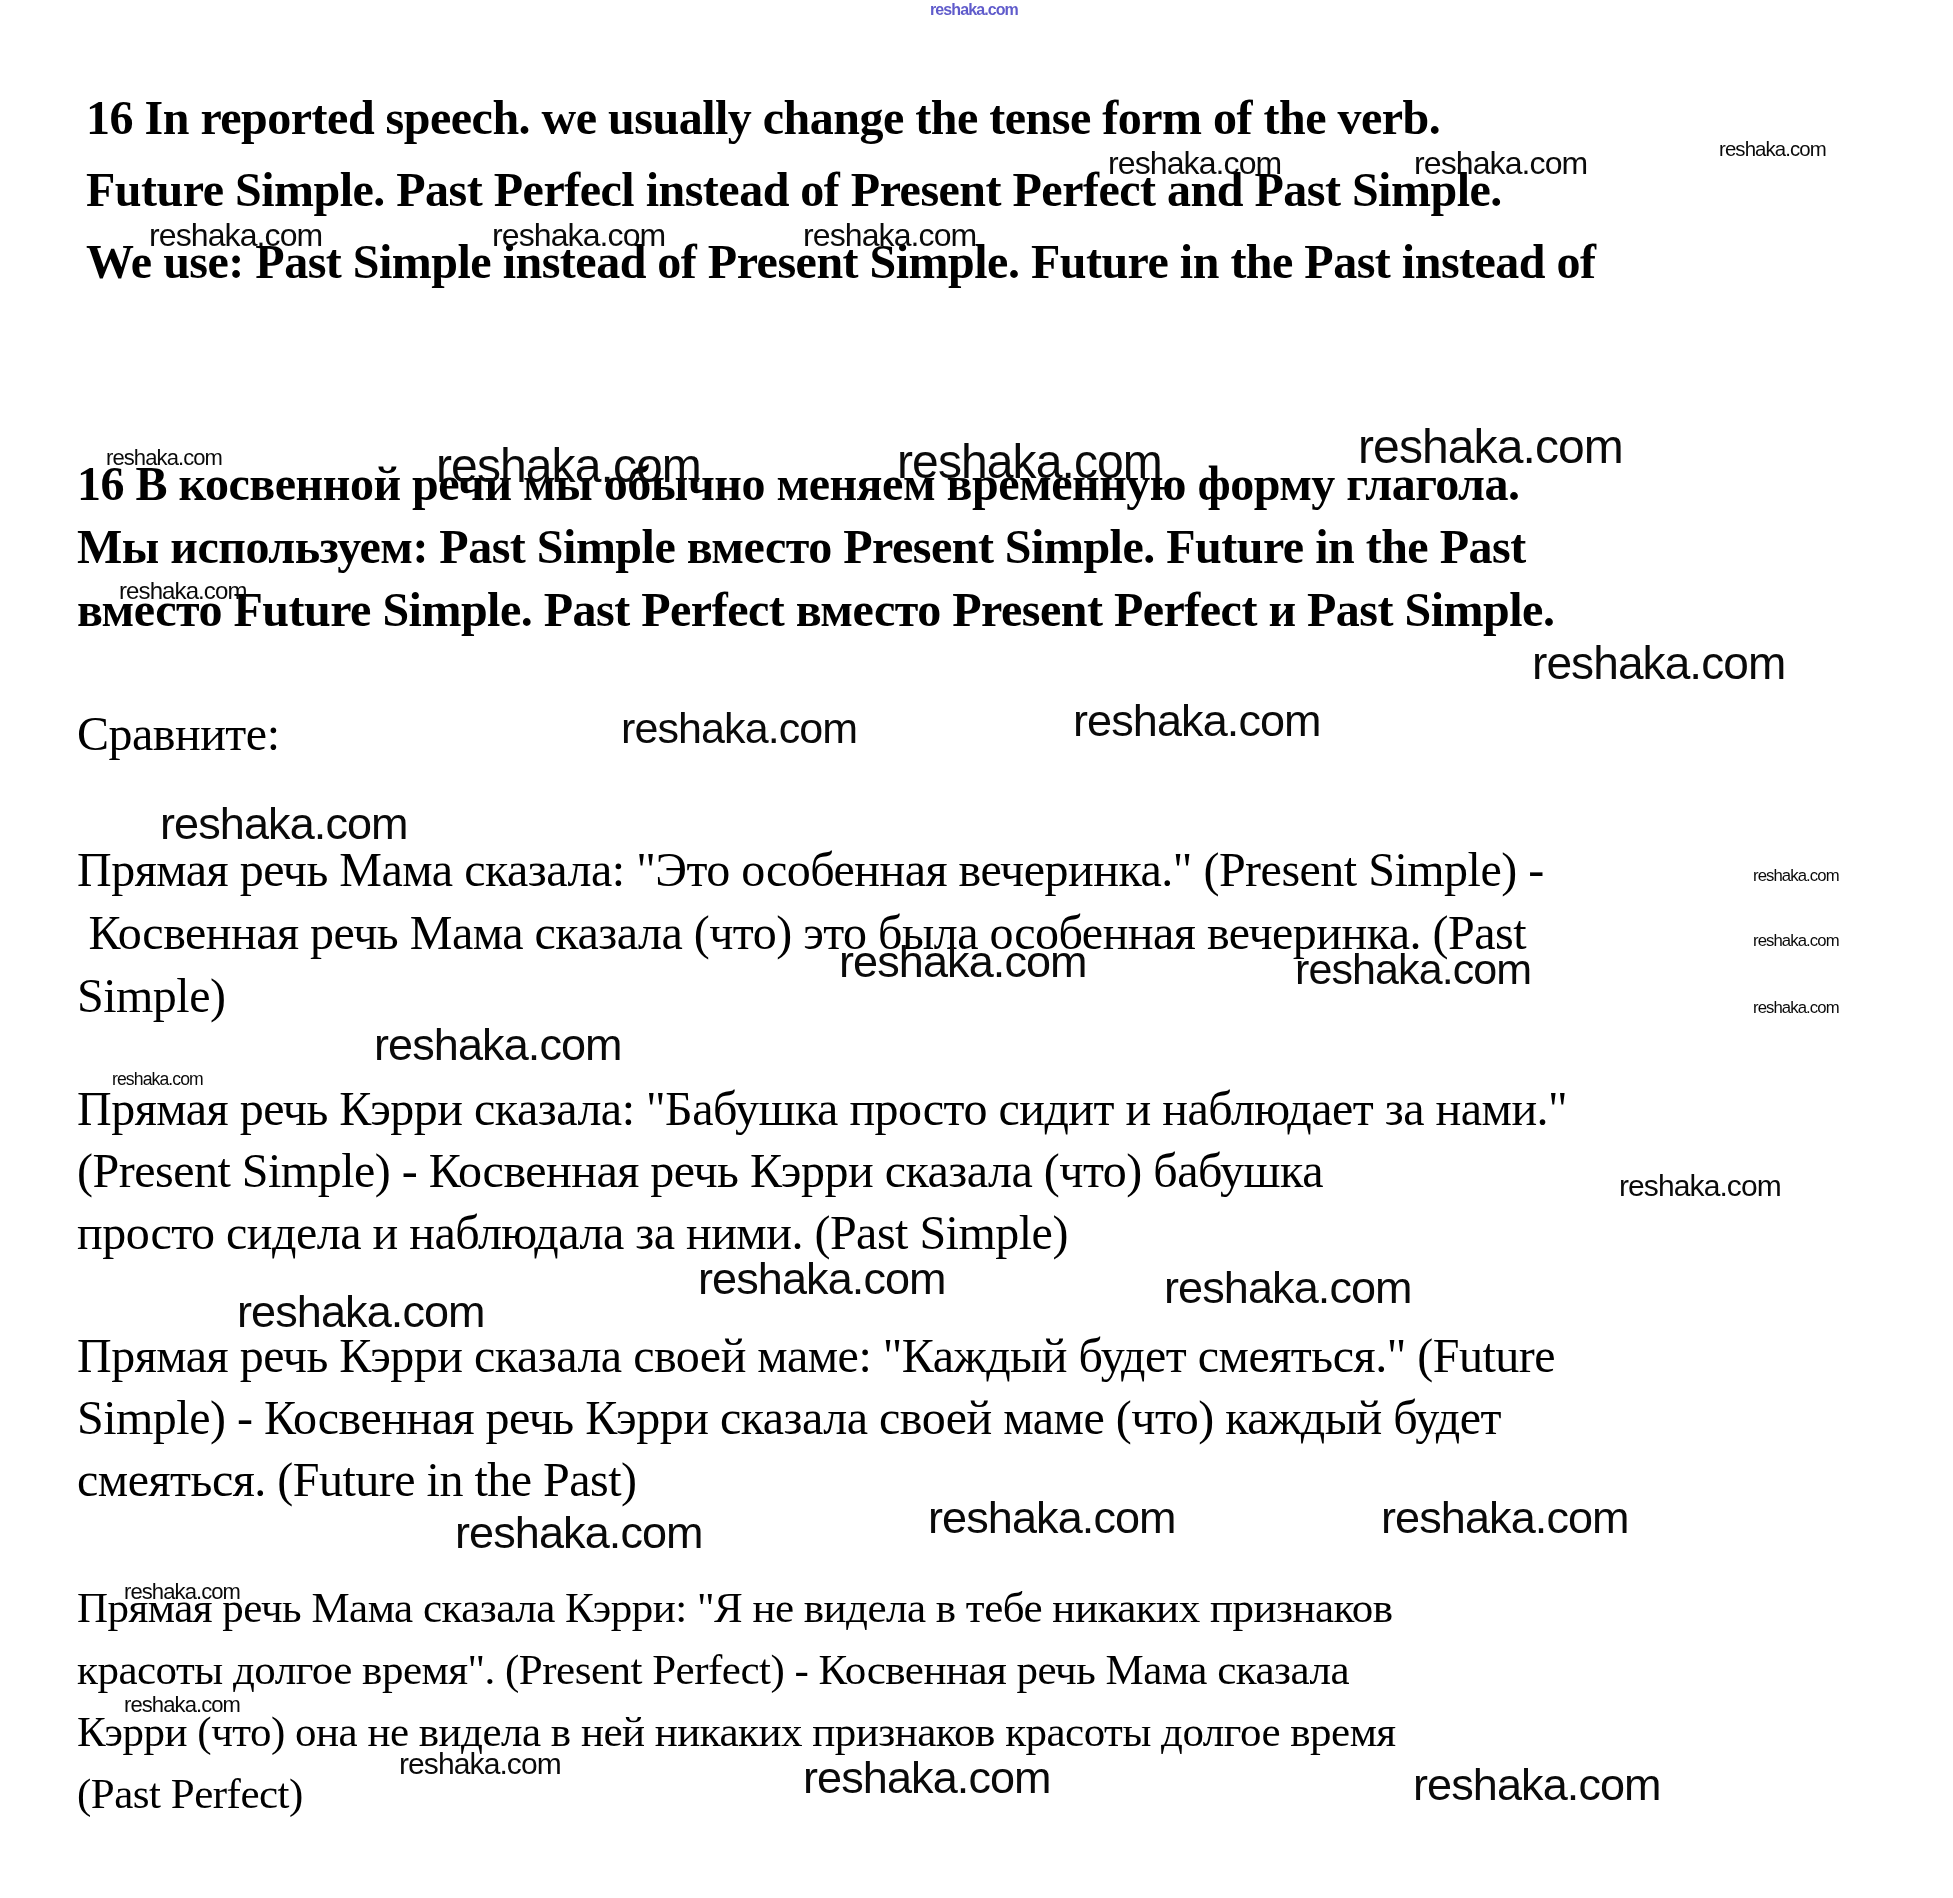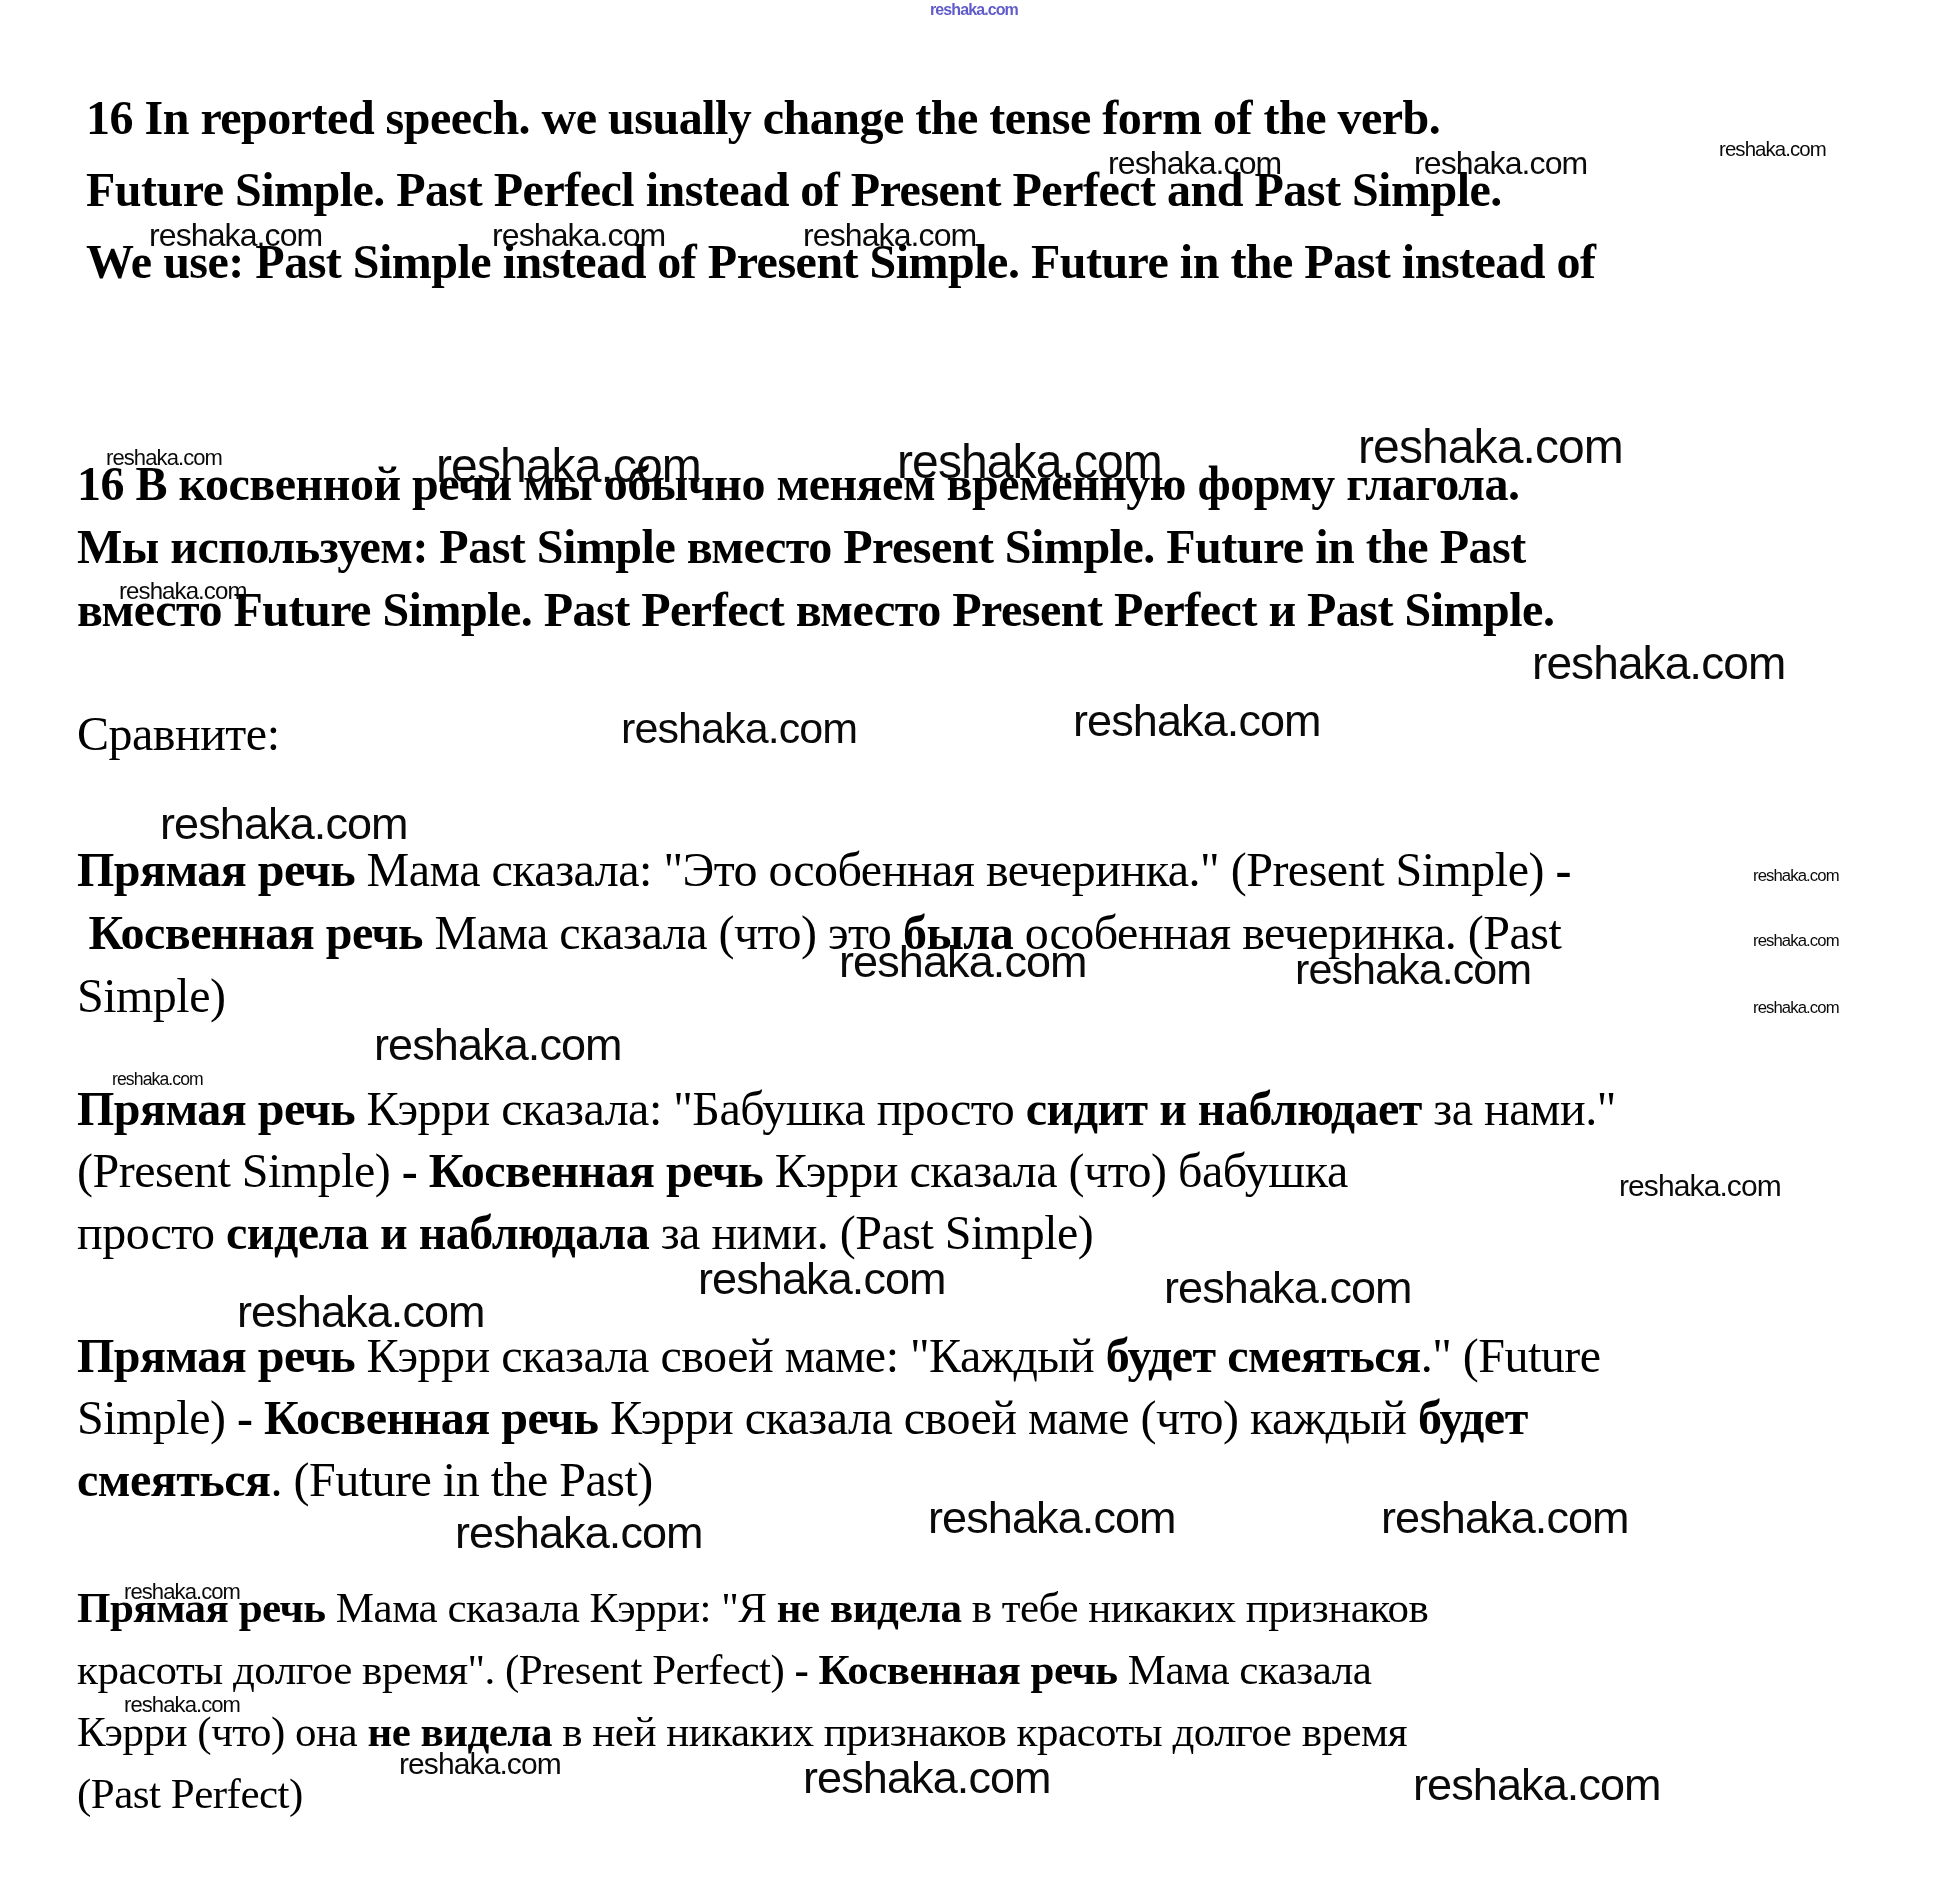--- a/index.html
+++ b/index.html
@@ -12,21 +12,21 @@
     color:#000;
   }
   .para{
     position:absolute;
     white-space:pre;
     color:#000;
     letter-spacing:-0.5px;
   }
   .para .line{white-space:pre;}
   .para span{font-weight:400;}
-  .para span.b{font-weight:700;margin-top:9px;}
+  .para span.b{font-weight:400;margin-top:9px;}
   .para.allbold span{font-weight:700;}
   #p-en   {left:86px;  top:82px;   font-size:48px; line-height:72px;}
   #p-ru   {left:77px;  top:452px;  font-size:48px; line-height:63px;}
   #p-cmp  {left:77px;  top:702px;  font-size:48px; line-height:63px;}
   #p-ex1  {left:77px;  top:838px;  font-size:48px; line-height:63px;}
   #p-ex2  {left:77px;  top:1078px; font-size:48px; line-height:62px;}
   #p-ex3  {left:77px;  top:1325px; font-size:48px; line-height:62px;}
   #p-ex4  {left:77px;  top:1577px; font-size:43px; line-height:62px;}
   .wm{
     position:absolute;

